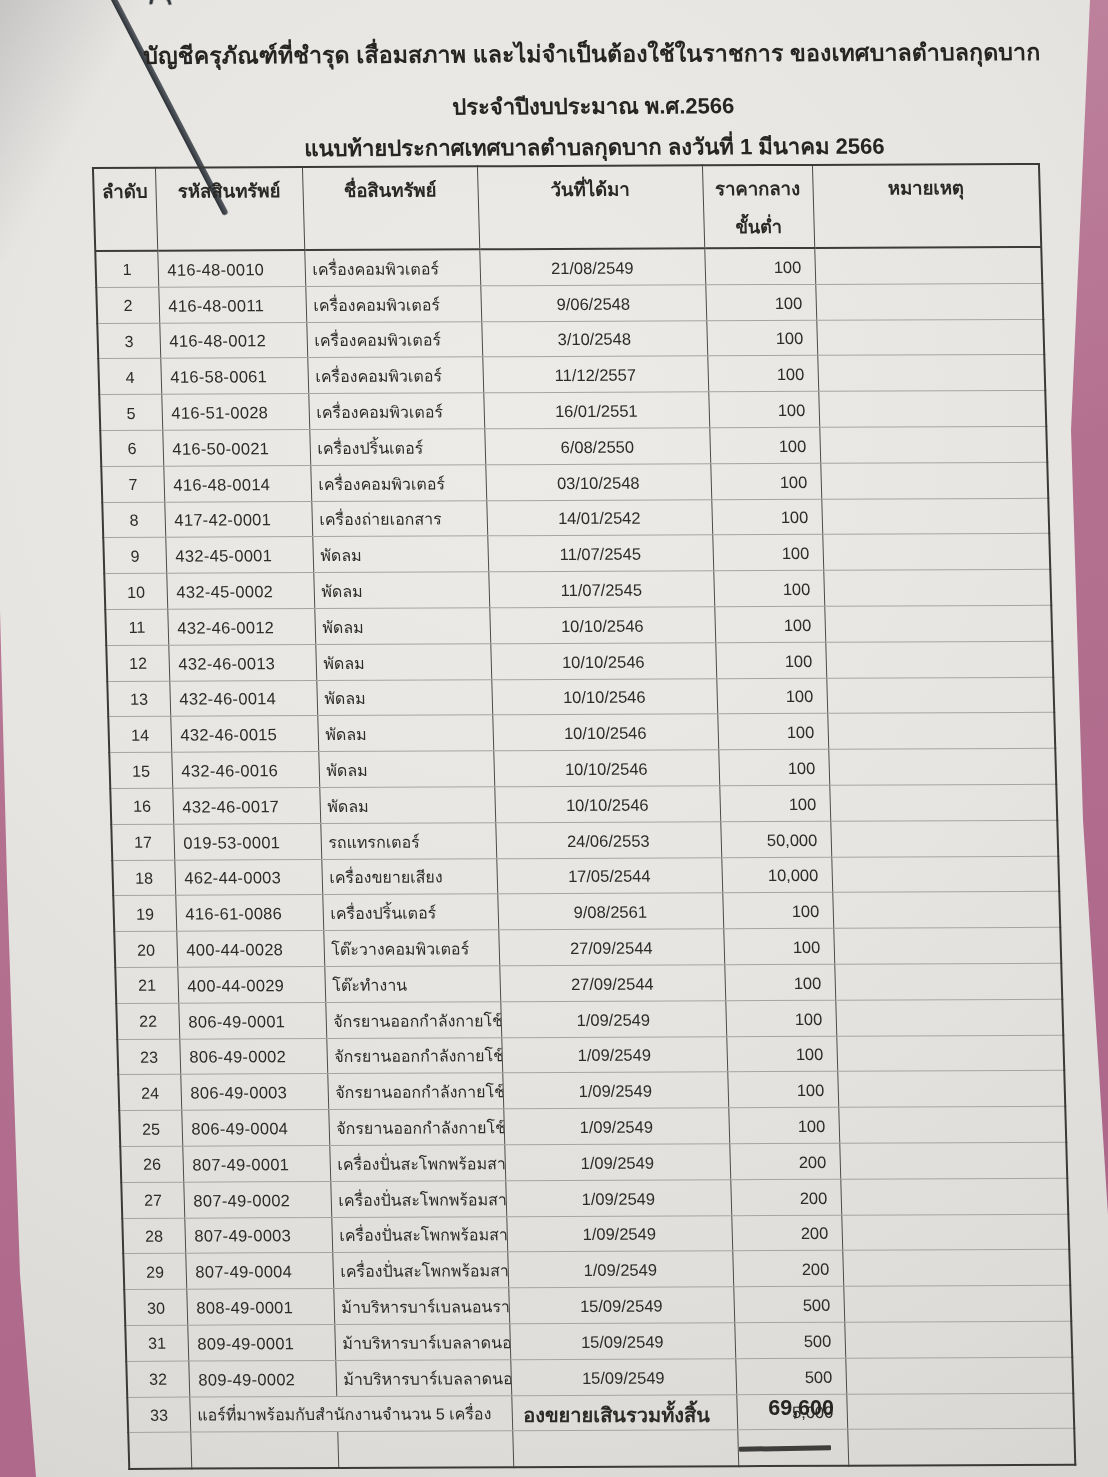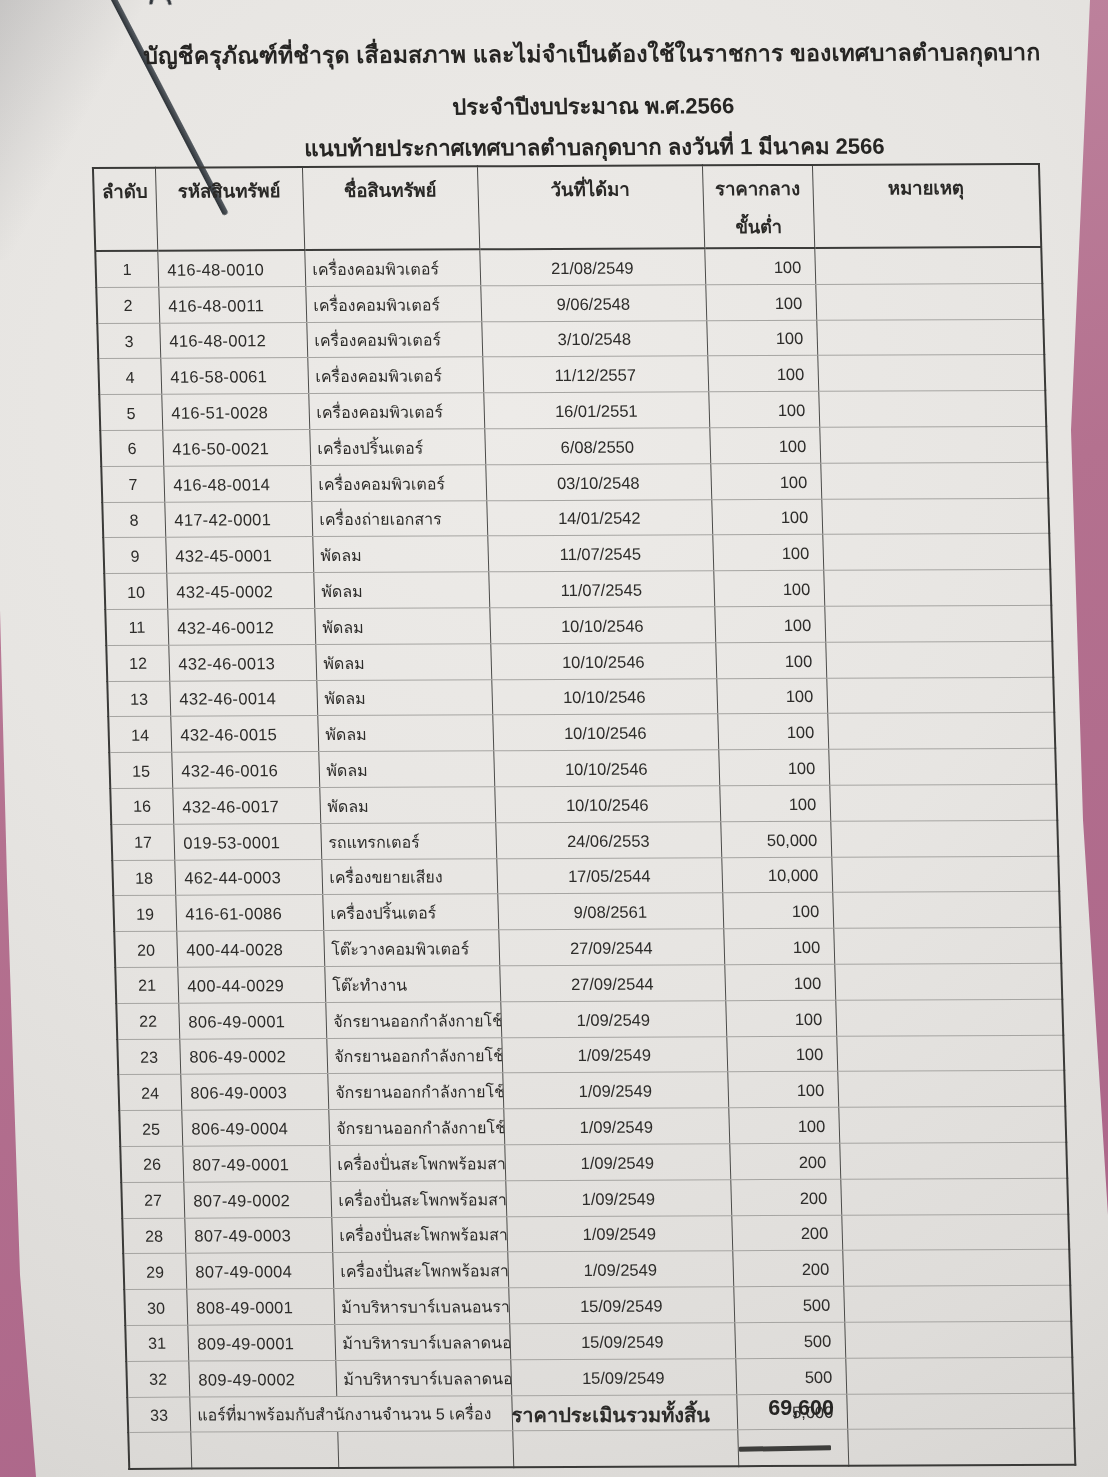--- a/index.html
+++ b/index.html
@@ -369,15 +369,15 @@
           <td class="code"></td>
           <td class="name"></td>
           <td class="date"></td>
           <td class="price"></td>
           <td class="remark"></td>
         </tr>
       </tbody>
   </table>
 </div>
 
-<div class="footer-label">ราคาประเมินรวมทั้งสิ้น</div>
+<div class="footer-label">องขยายเสินรวมทั้งสิ้น</div>
 <div class="footer-total">69,600</div>
 <div class="total-line"></div>
 
 </body></html>

